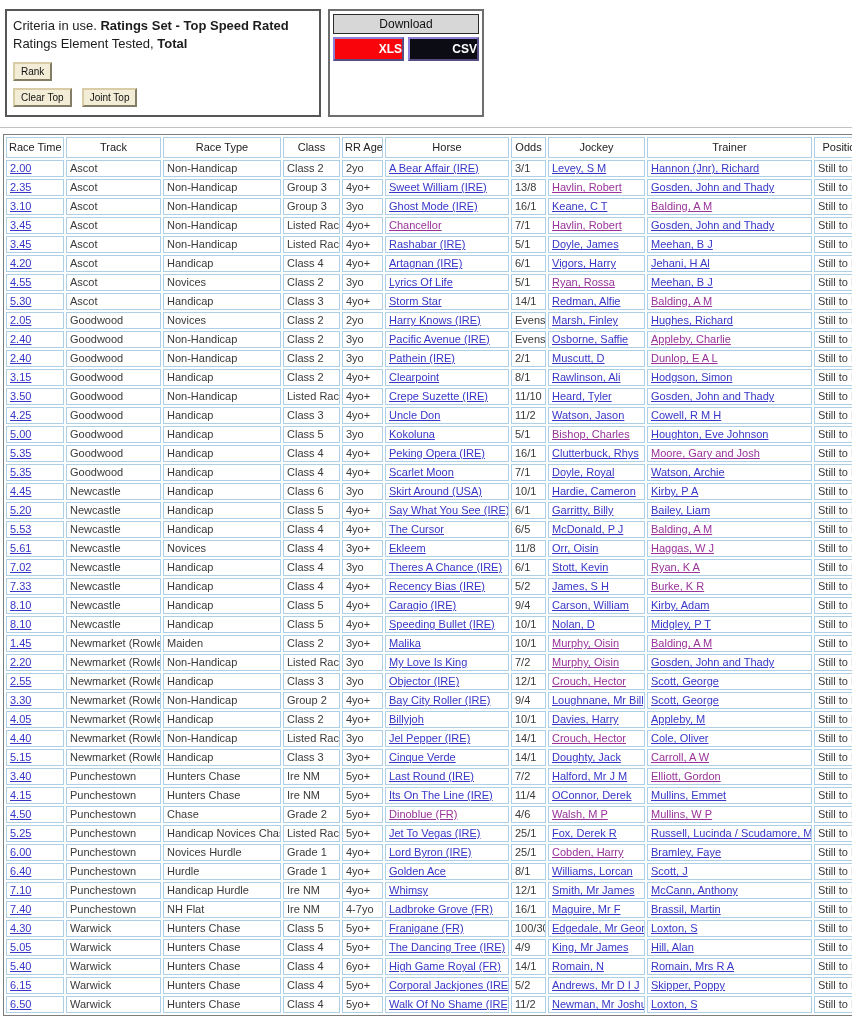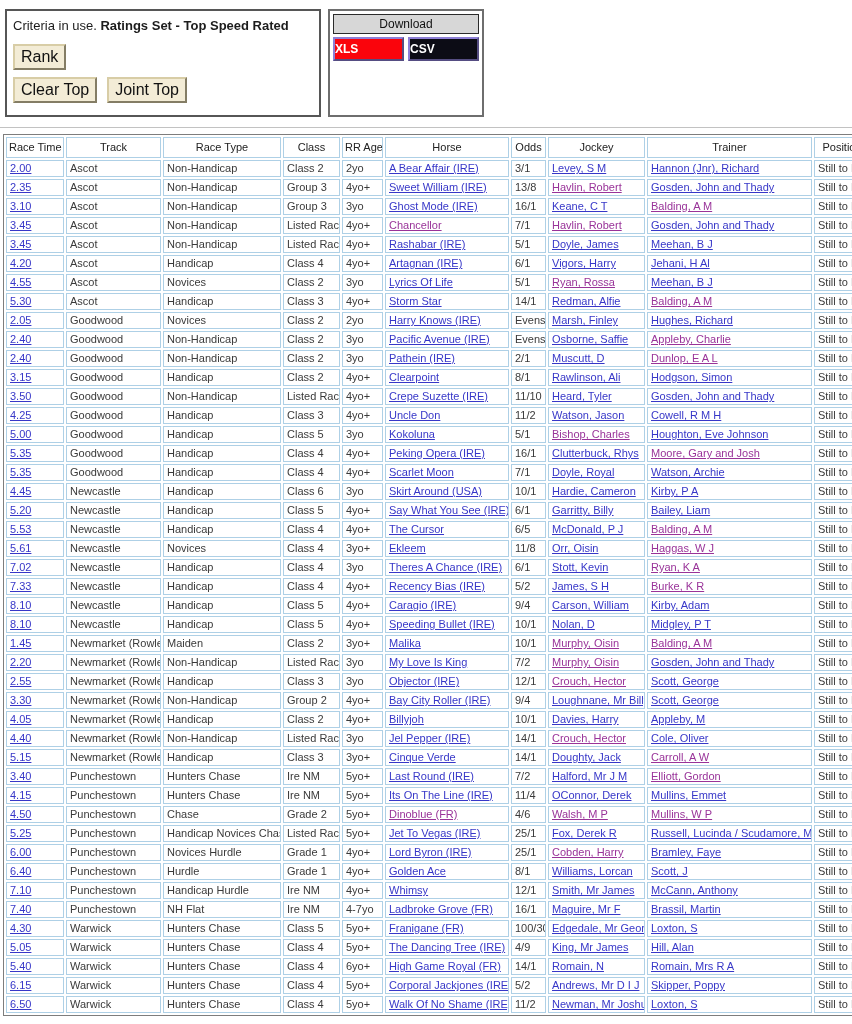--- a/index.html
+++ b/index.html
@@ -15,36 +15,36 @@
   
   .top-area{display:flex;align-items:stretch;gap:7px;margin:9px 0 0 5px;}
   .criteria-box{
     width:316px;min-height:108px;border:2px solid #565656;padding:5px 6px;
     font-size:13px;color:#1c1c1c;background:#fff;
   }
   .criteria-box .line{margin:1px 0;line-height:17px;}
   .criteria-box b{font-weight:bold;}
   .btn{
     display:inline-block;background:#f3ecd6;border:2px outset #d8cda6;
-    font-size:16px;color:#111;padding:2px 6px;margin:0;cursor:pointer;
+    font-size:10px;color:#111;padding:2px 6px;margin:0;cursor:pointer;
     font-family:"Liberation Sans",sans-serif;
   }
   .btn-row1{margin-top:10px;}
   .btn-row2{margin-top:7px;display:flex;gap:10px;}
 
   .download-box{
     width:156px;min-height:108px;border:2px solid #6e6e6e;padding:3px;background:#fff;
   }
   .download-title{
     border:1px solid #2b2b2b;background:#d7d7d7;color:#111;text-align:center;
     font-size:12px;padding:2px 0;margin-bottom:3px;
   }
   .dl-buttons{display:flex;gap:4px;}
   .dl-btn{
-    flex:1;text-align:left;color:#fff;font-size:12px;font-weight:bold;
+    flex:1;text-align:right;color:#fff;font-size:12px;font-weight:bold;
     padding:3px 0;border:2px outset #8d7fd6;cursor:pointer;
   }
   .dl-xls{background:var(--xls-bg,#fa040c);}
   .dl-csv{background:var(--csv-bg,#0c0c15);}
 
   .rule{border-top:1px solid #c2c2c2;margin:10px 0 6px 0;width:100%;}
 
   
   table.races{
     border-collapse:separate;border-spacing:2px;
@@ -61,20 +61,21 @@
   table.races td{text-align:left;}
   a.lnk{color:var(--link);text-decoration:underline;cursor:pointer;}
   a.lnk.visited{color:var(--visited);}
 </style>
 </head>
 <body>
 
 <div class="top-area">
   <div class="criteria-box">
     <div class="line"><span>Criteria in use. </span><b>Ratings Set - Top Speed Rated</b></div>
+    <div class="line"><span>Ratings Element Tested, </span><b>Total</b></div>
     <div class="btn-row1">
       <button class="btn">Rank</button>
     </div>
     <div class="btn-row2">
       <button class="btn">Clear Top</button>
       <button class="btn">Joint Top</button>
     </div>
   </div>
 
   <div class="download-box">

